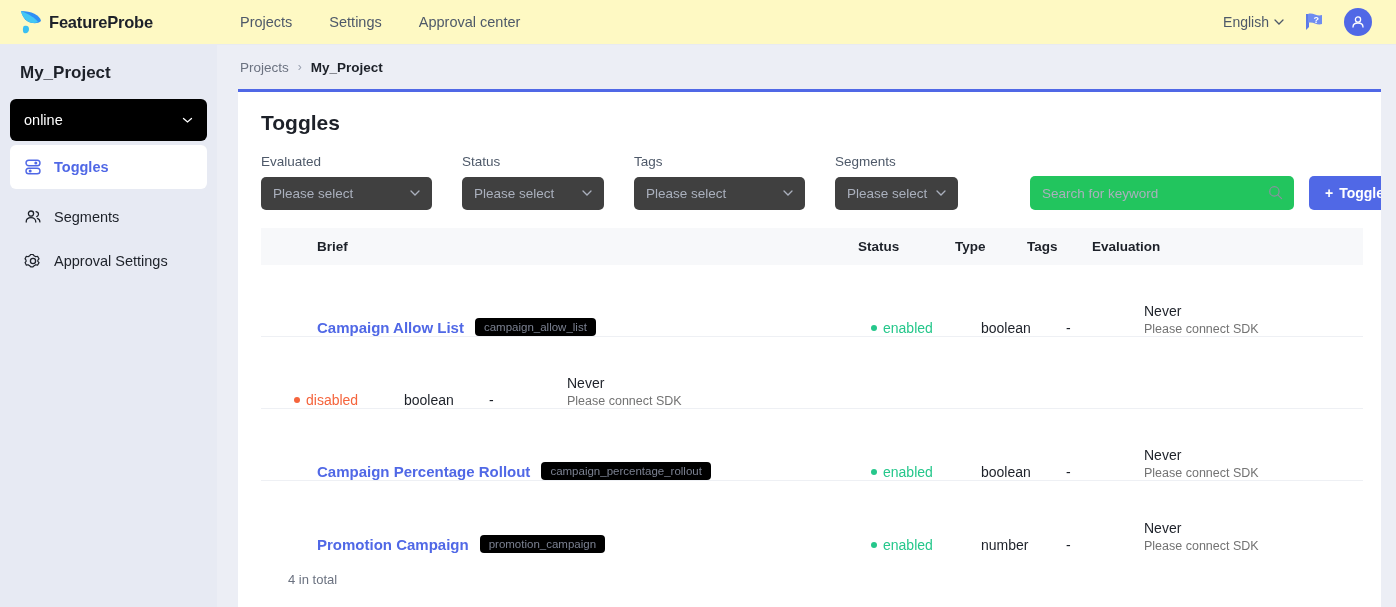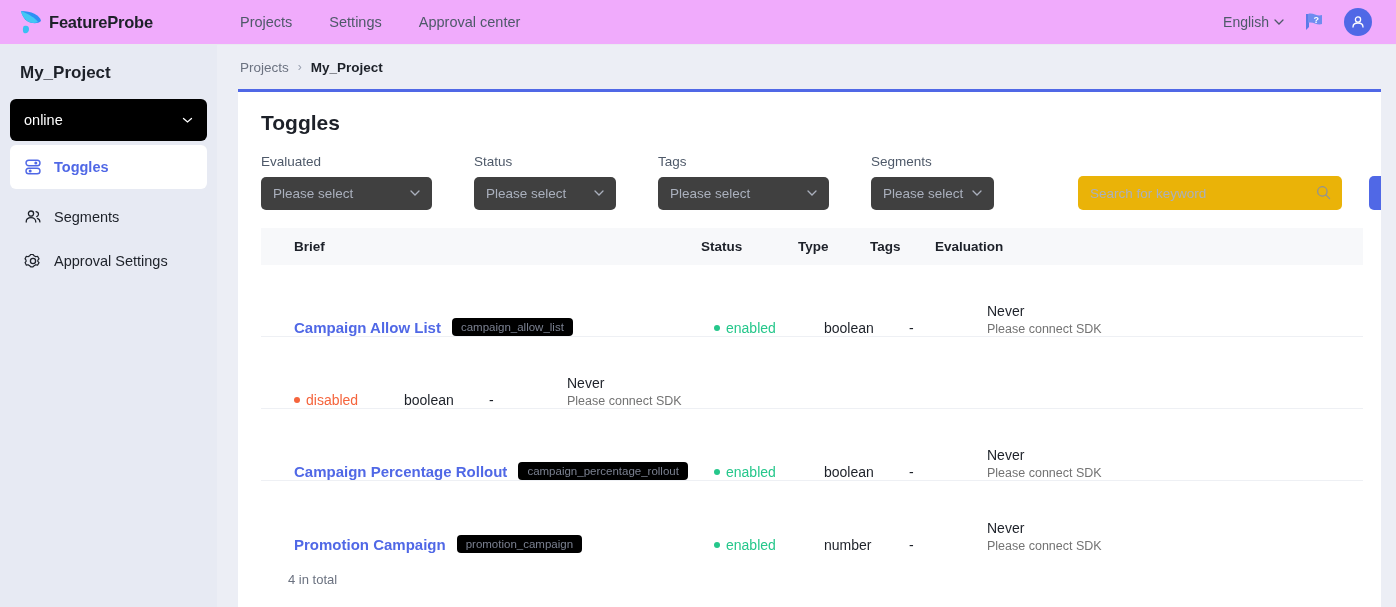--- a/index.html
+++ b/index.html
@@ -8,21 +8,21 @@
     font-family: "Liberation Sans", sans-serif;
     background: #eceef5;
     overflow: hidden;
     -webkit-font-smoothing: antialiased;
   }
 
   
   .topbar {
     position: absolute; top: 0; left: 0;
     width: 1396px; height: 45px;
-    background: #f0abfc;
+    background: #fef9c3;
     display: flex; align-items: center;
     border-bottom: 1px solid #e8eaf0;
   }
   .logo-wrap { display: flex; align-items: center; margin-left: 18px; }
   .logo-mark { width: 26px; height: 28px; }
   .logo-text {
     font-size: 16.5px; font-weight: bold; color: #1d2129;
     letter-spacing: -0.2px; margin-left: 5px;
   }
   .nav-items { display: flex; align-items: center; margin-left: 85px; gap: 33px; }
@@ -94,37 +94,37 @@
     overflow: hidden;
   }
   .card-title {
     font-size: 21px; font-weight: bold; color: #1d2129;
     padding: 19px 0 0 23px;
   }
 
   
   .filters {
     display: flex; align-items: flex-end;
-    padding: 19px 0 0 23px; gap: 13px; justify-content: space-between;
+    padding: 19px 0 0 23px; gap: 1px; justify-content: space-between;
   }
   .filter { margin-right: 29px; }
   .filter-label { font-size: 13.5px; color: #4e5969; margin-bottom: 8px; }
   .filter-select {
     height: 33px; border-radius: 5px; background: #404040;
     display: flex; align-items: center; justify-content: space-between;
     padding: 0 12px; font-size: 13.5px; color: #aab0bd; cursor: pointer;
   }
   .fw-wide { width: 171px; }
   .fw-mid  { width: 142px; }
   .fw-tag  { width: 171px; }
   .fw-perm { width: 123px; }
 
   .search-box {
     position: relative; margin-left: 42px; width: 279px; height: 34px;
-    background: #eab308; border-radius: 5px;
+    background: #22c55e; border-radius: 5px;
     display: flex; align-items: center; padding: 0 12px;
   }
   .search-box input {
     border: none; outline: none; background: transparent;
     font-size: 13.5px; color: #4e5969; width: 240px;
     font-family: "Liberation Sans", sans-serif;
   }
   .search-box input::placeholder { color: #aab0bd; }
   .search-icon { position: absolute; right: 11px; top: 9px; }
 
@@ -142,21 +142,21 @@
     display: flex; align-items: center; height: 37px;
     background: #f7f8fa; padding-left: 33px;
     font-size: 13.5px; font-weight: bold; color: #1d2129;
   }
   .row {
     display: flex; align-items: flex-end; height: 72px;
     padding-left: 33px; border-bottom: 1px solid #eef0f4;
     font-size: 14px; cursor: pointer; gap: 13px;
   }
   .row:last-child { border-bottom: none; }
-  .c-brief { width: 407px; display: flex; align-items: center; }
+  .c-brief { width: 541px; display: flex; align-items: center; margin-left: 23px; }
   .c-status { width: 97px; }
   .c-type { width: 72px; color: #1d2129; }
   .c-tags { width: 65px; color: #1d2129; }
   .c-eval { flex: 1; }
 
   .toggle-name {
     font-size: 15px; font-weight: bold; color: #5068e6; cursor: pointer;
   }
   .toggle-key {
     margin-left: 11px; background: #000000; color: #7b8191;

